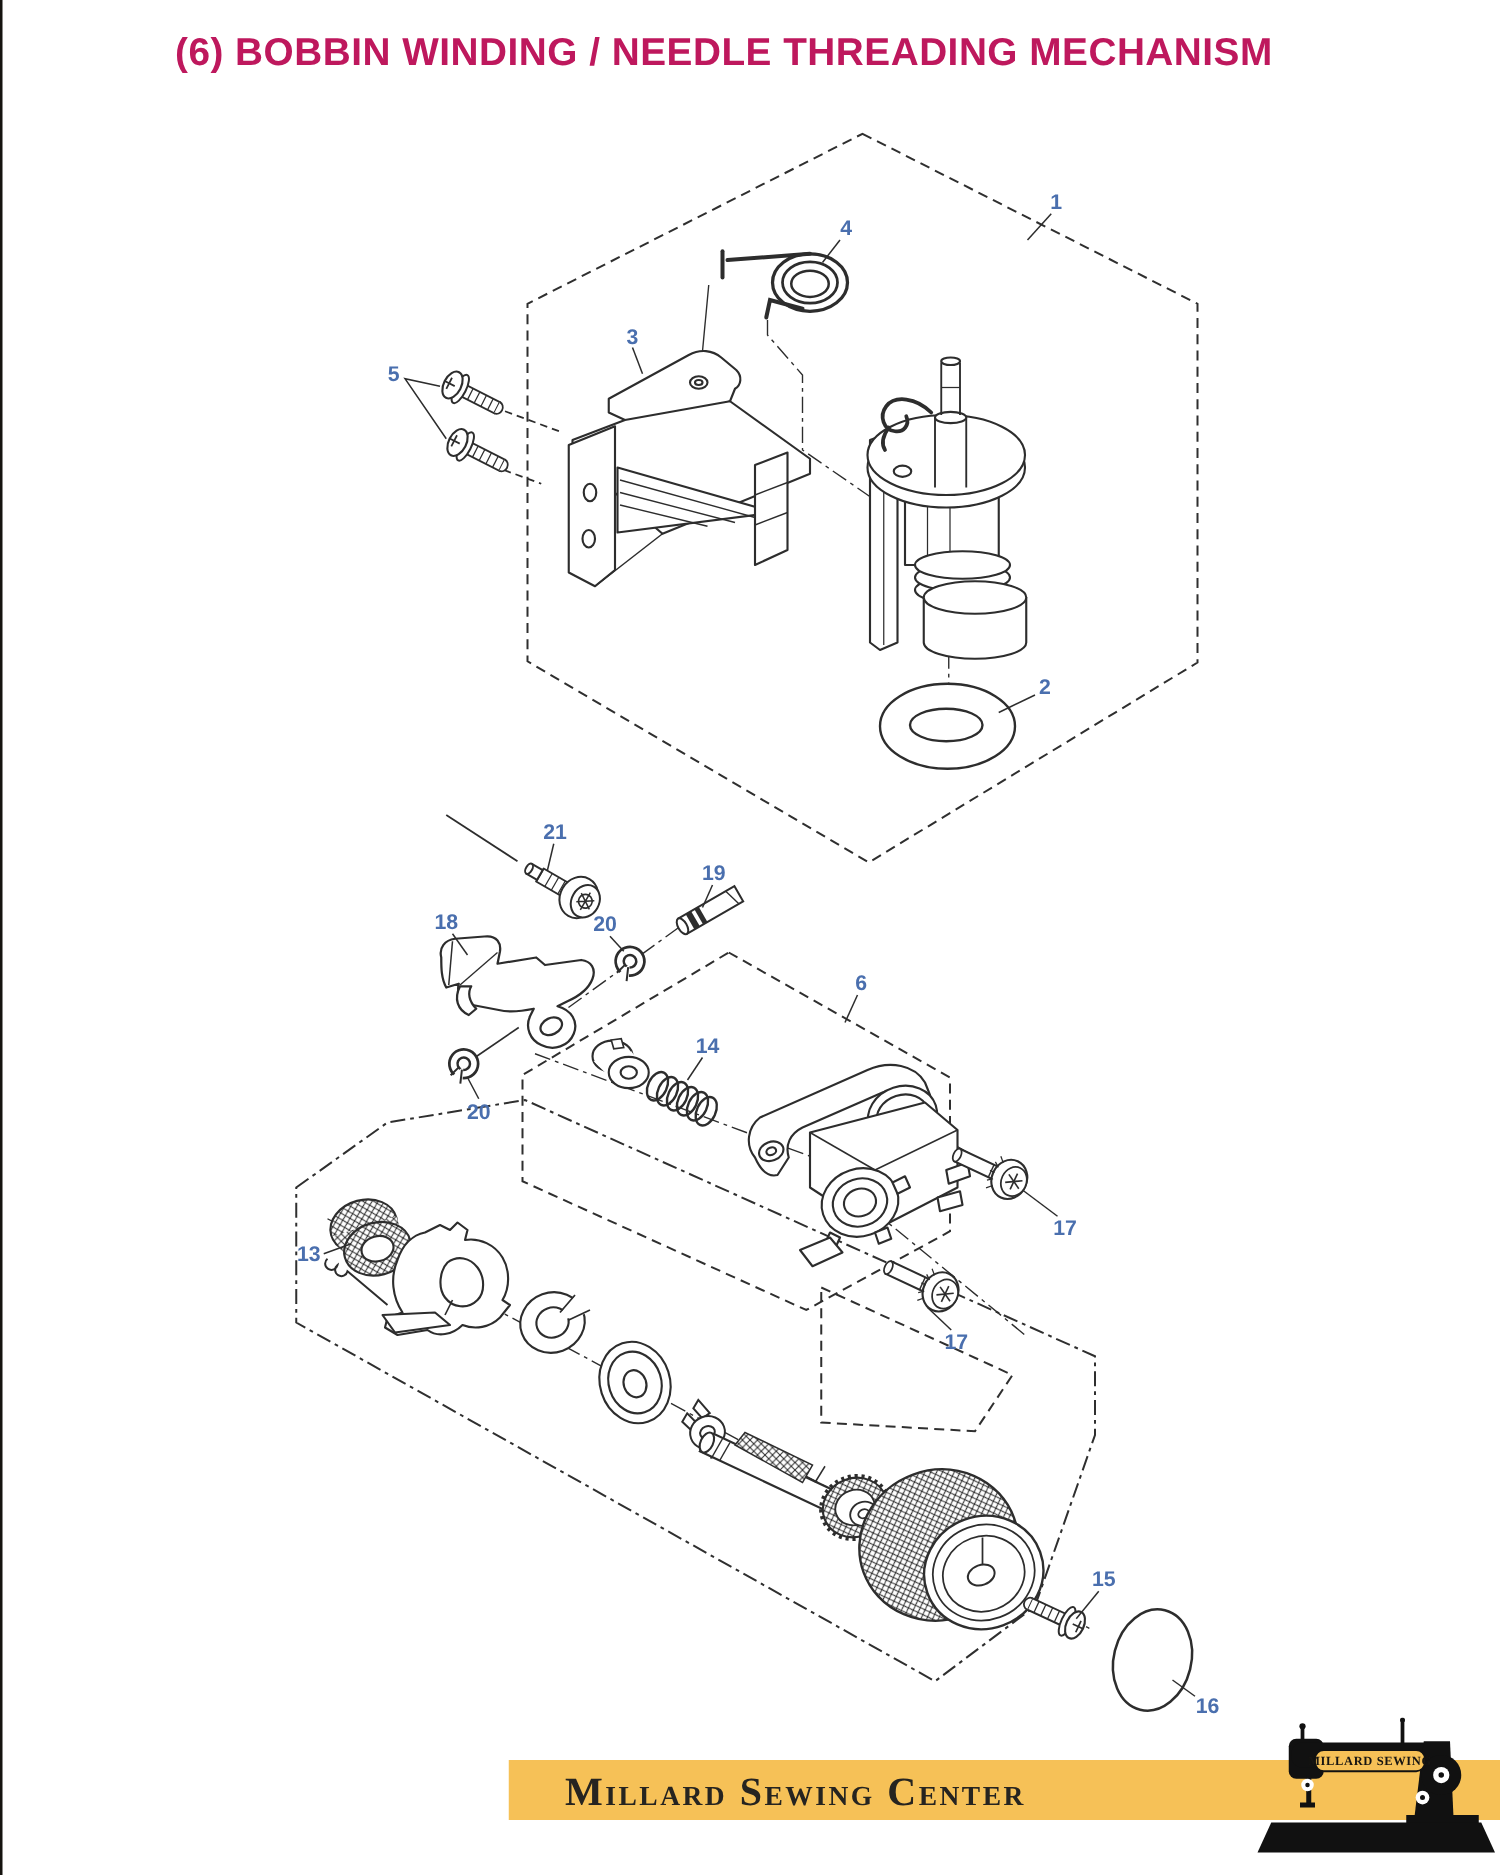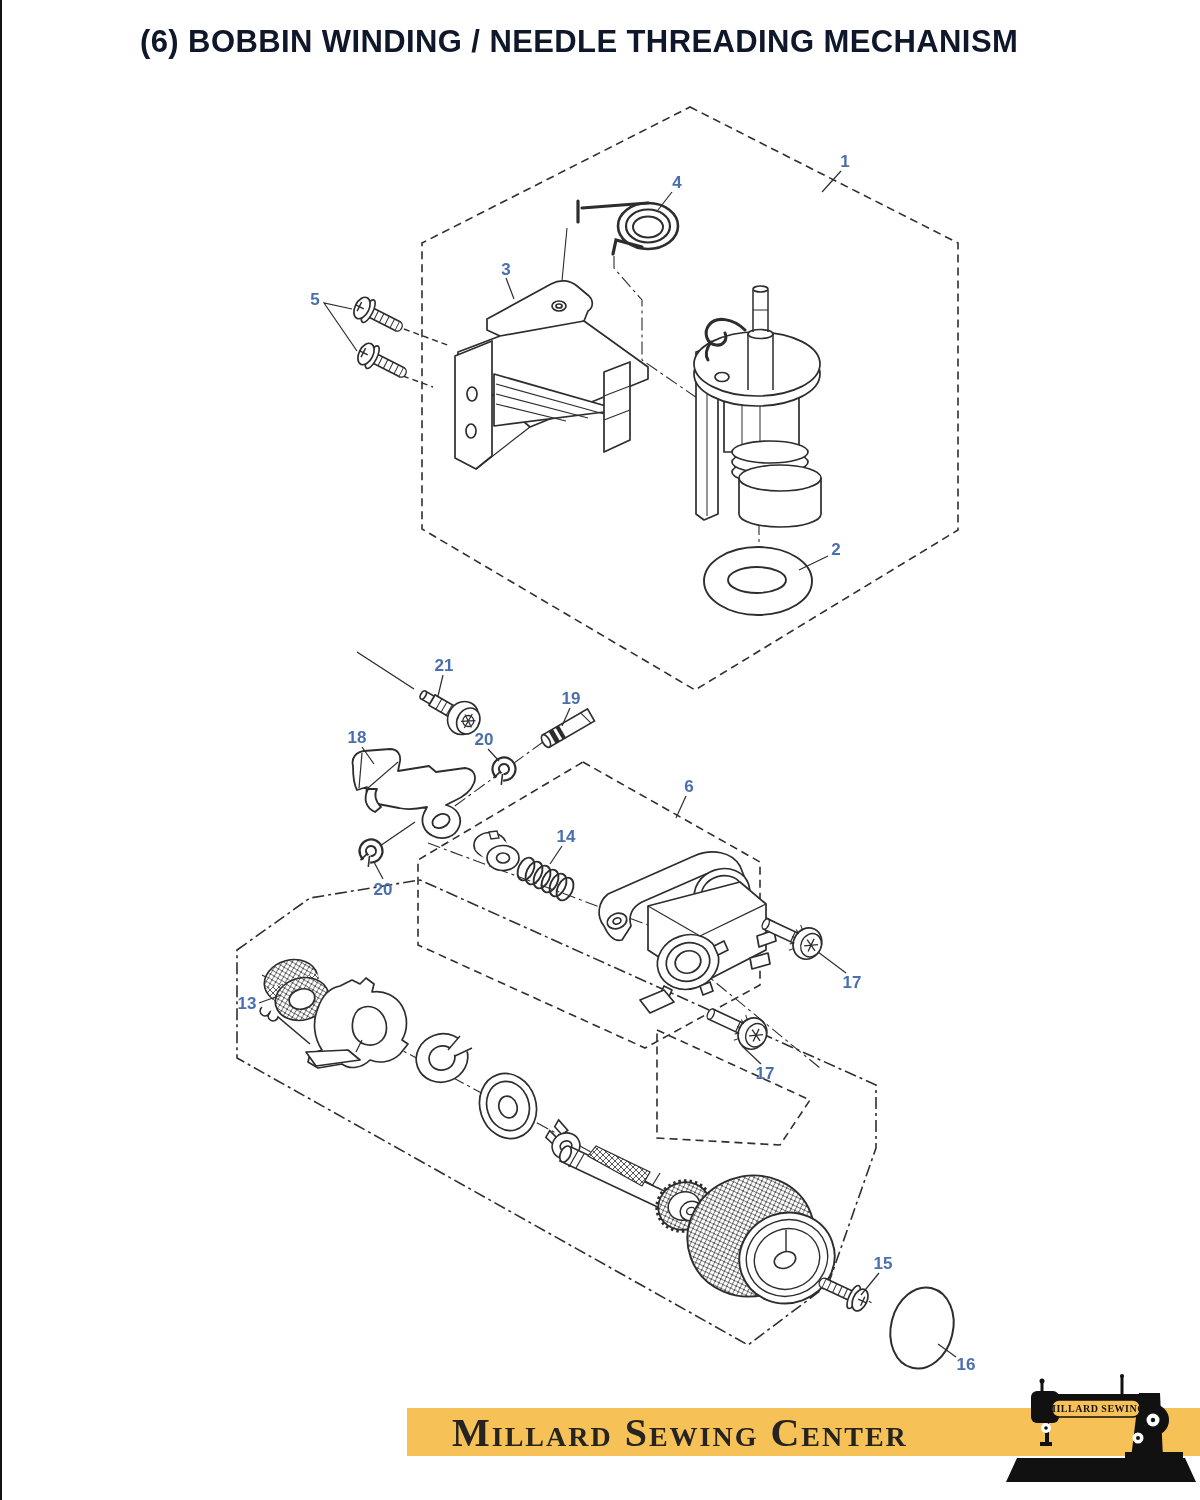--- a/index.html
+++ b/index.html
@@ -1,26 +1,26 @@
 <!DOCTYPE html>
 <html><head>
 <meta charset="utf-8">
 <style>
   html,body{margin:0;padding:0;background:#ffffff;}
   body{width:1200px;height:1500px;position:relative;overflow:hidden;
        font-family:"Liberation Sans",sans-serif;}
   .edge-strip{position:absolute;left:0;top:0;width:2px;height:1500px;background:#15130f;}
   .page-title{position:absolute;left:140px;top:24px;width:1000px;
       font-family:"Liberation Sans",sans-serif;font-weight:bold;font-size:31px;
-      letter-spacing:.4px;color:#0f172a;white-space:nowrap;}
+      letter-spacing:.4px;color:#be185d;white-space:nowrap;}
   .diagram-svg{position:absolute;left:0;top:0;}
   .banner{position:absolute;left:407px;top:1408px;width:793px;height:48px;
       background:#F6C157;}
   .banner-text{position:absolute;left:45px;top:0;height:48px;line-height:50px;
-      font-family:"Liberation Serif",serif;font-weight:bold;font-size:40px;
+      font-family:"Liberation Serif",serif;font-weight:bold;font-size:32px;
       font-variant:small-caps;letter-spacing:2px;color:#262420;white-space:nowrap;}
   .machine{position:absolute;left:1003px;top:1374px;}
   svg text.callout{font-family:"Liberation Sans",sans-serif;font-weight:bold;
       font-size:17px;fill:#4a6fae;}
   svg .badge-label{font-family:"Liberation Serif",serif;font-weight:bold;
       font-size:10px;fill:#171512;letter-spacing:.5px;}
 </style>
 </head>
 <body>
 

